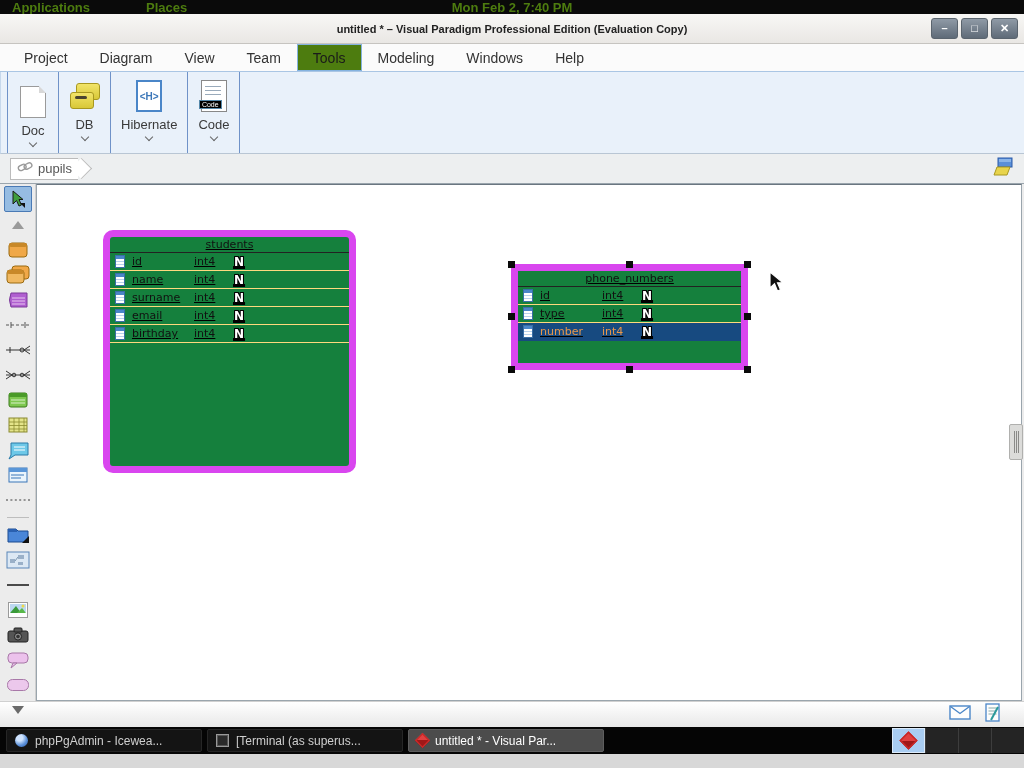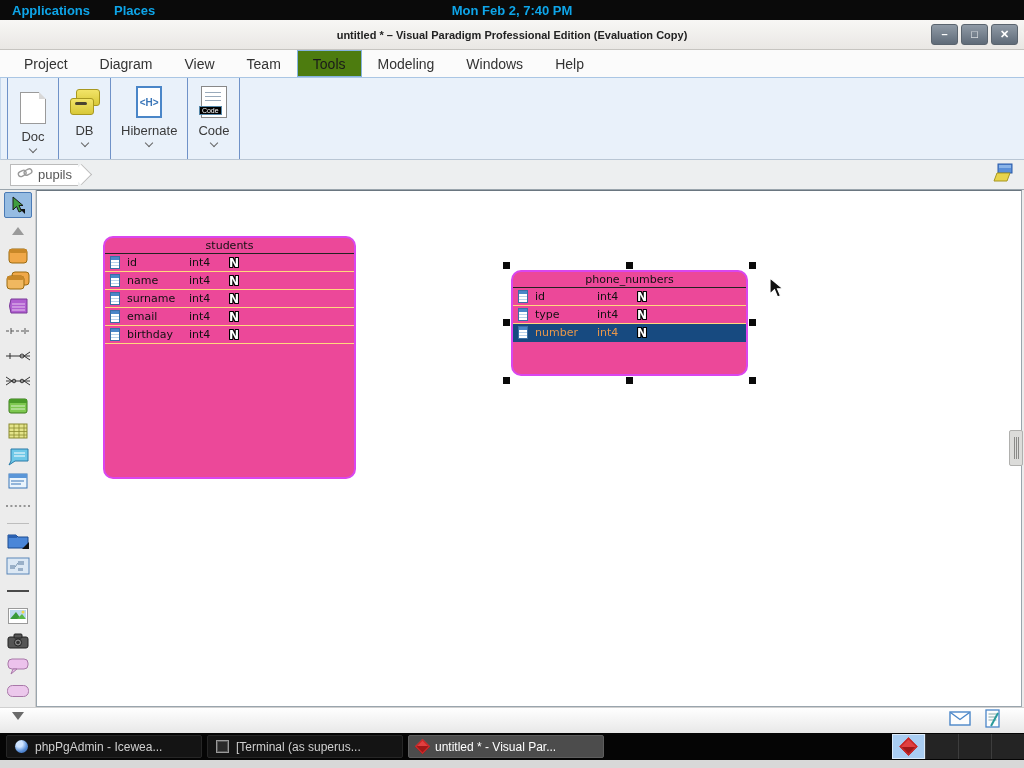--- a/index.html
+++ b/index.html
@@ -1,19 +1,19 @@
 <!DOCTYPE html>
 <html><head>
 <meta charset="utf-8">
 <style>
   * { margin:0; padding:0; box-sizing:border-box; }
   html,body { width:1024px; height:768px; font-family:"Liberation Sans", sans-serif; background:#d8d8d8; overflow:hidden; }
 
   
-  .gnome-bar { position:relative; height:20px; background:#0a0a0a; color:#0ea5e9; display:flex; align-items:center; font-size:13px; font-weight:bold; }
+  .gnome-bar { position:relative; height:14px; background:#0a0a0a; color:#4d7c0f; display:flex; align-items:center; font-size:13px; font-weight:bold;gap:32px; }
   .gnome-menu { padding:0 12px; height:100%; display:flex; align-items:center; cursor:default; }
   .gnome-clock { position:absolute; left:50%; transform:translateX(-50%); font-weight:bold; }
   .gnome-right { margin-left:auto; display:flex; align-items:center; gap:14px; padding-right:10px; }
   .gnome-right svg { display:block; }
 
   
   .title-bar { position:relative; height:30px; background:linear-gradient(#f8f7f5,#e9e7e4); border-bottom:1px solid #c6c4c0; display:flex; align-items:center; justify-content:center; }
   .title-text { font-size:11px; font-weight:bold; color:#222; }
   .win-controls { position:absolute; right:6px; top:4px; display:flex; gap:3px; }
   .win-btn { width:27px; height:21px; border:1px solid #5a646e; border-radius:3px; background:linear-gradient(#8f9aa6,#5f6b78); color:#fff; font-size:11px; font-weight:bold; display:flex; align-items:center; justify-content:center; line-height:1; }
@@ -56,21 +56,21 @@
   .palette { position:absolute; left:0; top:0; bottom:0; width:36px; background:#ececec; border-right:1px solid #cfcfcf; display:flex; flex-direction:column; align-items:center; padding-top:2px; }
   .ptool { width:28px; height:24px; display:flex; align-items:center; justify-content:center; margin-bottom:1px; flex:0 0 auto; }
   .ptool.sel { background:#96bce2; border:1px solid #4a7ab5; border-radius:2px; height:26px; }
   .psep { width:22px; border-top:1px solid #bdbdbd; margin:4px 0 5px; }
   .tri-up { width:0;height:0;border-left:6px solid transparent;border-right:6px solid transparent;border-bottom:8px solid #9a9a9a; }
   .tri-down { width:0;height:0;border-left:6px solid transparent;border-right:6px solid transparent;border-top:8px solid #6a6a6a; }
 
   .canvas { position:absolute; left:36px; top:0; right:2px; bottom:0; background:#fff; border:1px solid #9aa5ad; border-top-color:#6a7680; }
 
   
-  .entity { position:absolute; background:#ec4899; border:2px solid #d946ef; border-radius:10px; overflow:hidden; font-family:"DejaVu Sans", sans-serif; }
+  .entity { position:absolute; background:#15803d; border:7px solid #d946ef; border-radius:10px; overflow:hidden; font-family:"DejaVu Sans", sans-serif;text-decoration:underline; }
   .ent-header { height:16px; line-height:16px; text-align:center; font-size:11px; color:#111; border-bottom:1px solid #222; }
   .ent-row { height:18px; display:flex; align-items:center; border-bottom:1px solid #ffd97e; padding-left:5px; font-size:11px; color:#111; }
   .ent-row .cname { width:62px; }
   .ent-row .ctype { width:40px; }
   .ent-row.selrow { background:#174a80; color:#e8974a; border-bottom-color:#174a80; }
   .col-icon { width:10px; height:13px; margin-right:7px; border:1px solid #3a6ea5; background:linear-gradient(to bottom,#4a86c8 0 3px,rgba(0,0,0,0) 3px), repeating-linear-gradient(to bottom,#ffffff 0 2px,#b8d2ec 2px 3px); flex:0 0 auto; }
   .nglyph { font-weight:bold; font-size:12px; color:#fff; text-shadow:-1px 0 #000,1px 0 #000,0 -1px #000,0 1px #000,-1px -1px #000,1px 1px #000,-1px 1px #000,1px -1px #000; }
   .handles { position:absolute; pointer-events:none; }
   .hd { position:absolute; width:7px; height:7px; background:#0a0a0a; }
 
@@ -360,21 +360,21 @@
         <span class="nglyph">N</span>
       </div>
       <div class="ent-row">
         <span class="col-icon"></span>
         <span class="cname">birthday</span>
         <span class="ctype">int4</span>
         <span class="nglyph">N</span>
       </div>
     </div>
 
-    <div class="entity" style="left:474px; top:79px; width:237px; height:106px; overflow:visible; border-radius:10px;">
+    <div class="entity" style="left:474px; top:79px; width:237px; height:106px; overflow:visible; border-radius:0;">
       <div style="overflow:hidden; border-radius:8px; width:100%; height:100%;">
         <div class="ent-header">phone_numbers</div>
         <div class="ent-row">
           <span class="col-icon"></span>
           <span class="cname">id</span>
           <span class="ctype">int4</span>
           <span class="nglyph">N</span>
         </div>
         <div class="ent-row">
           <span class="col-icon"></span>

